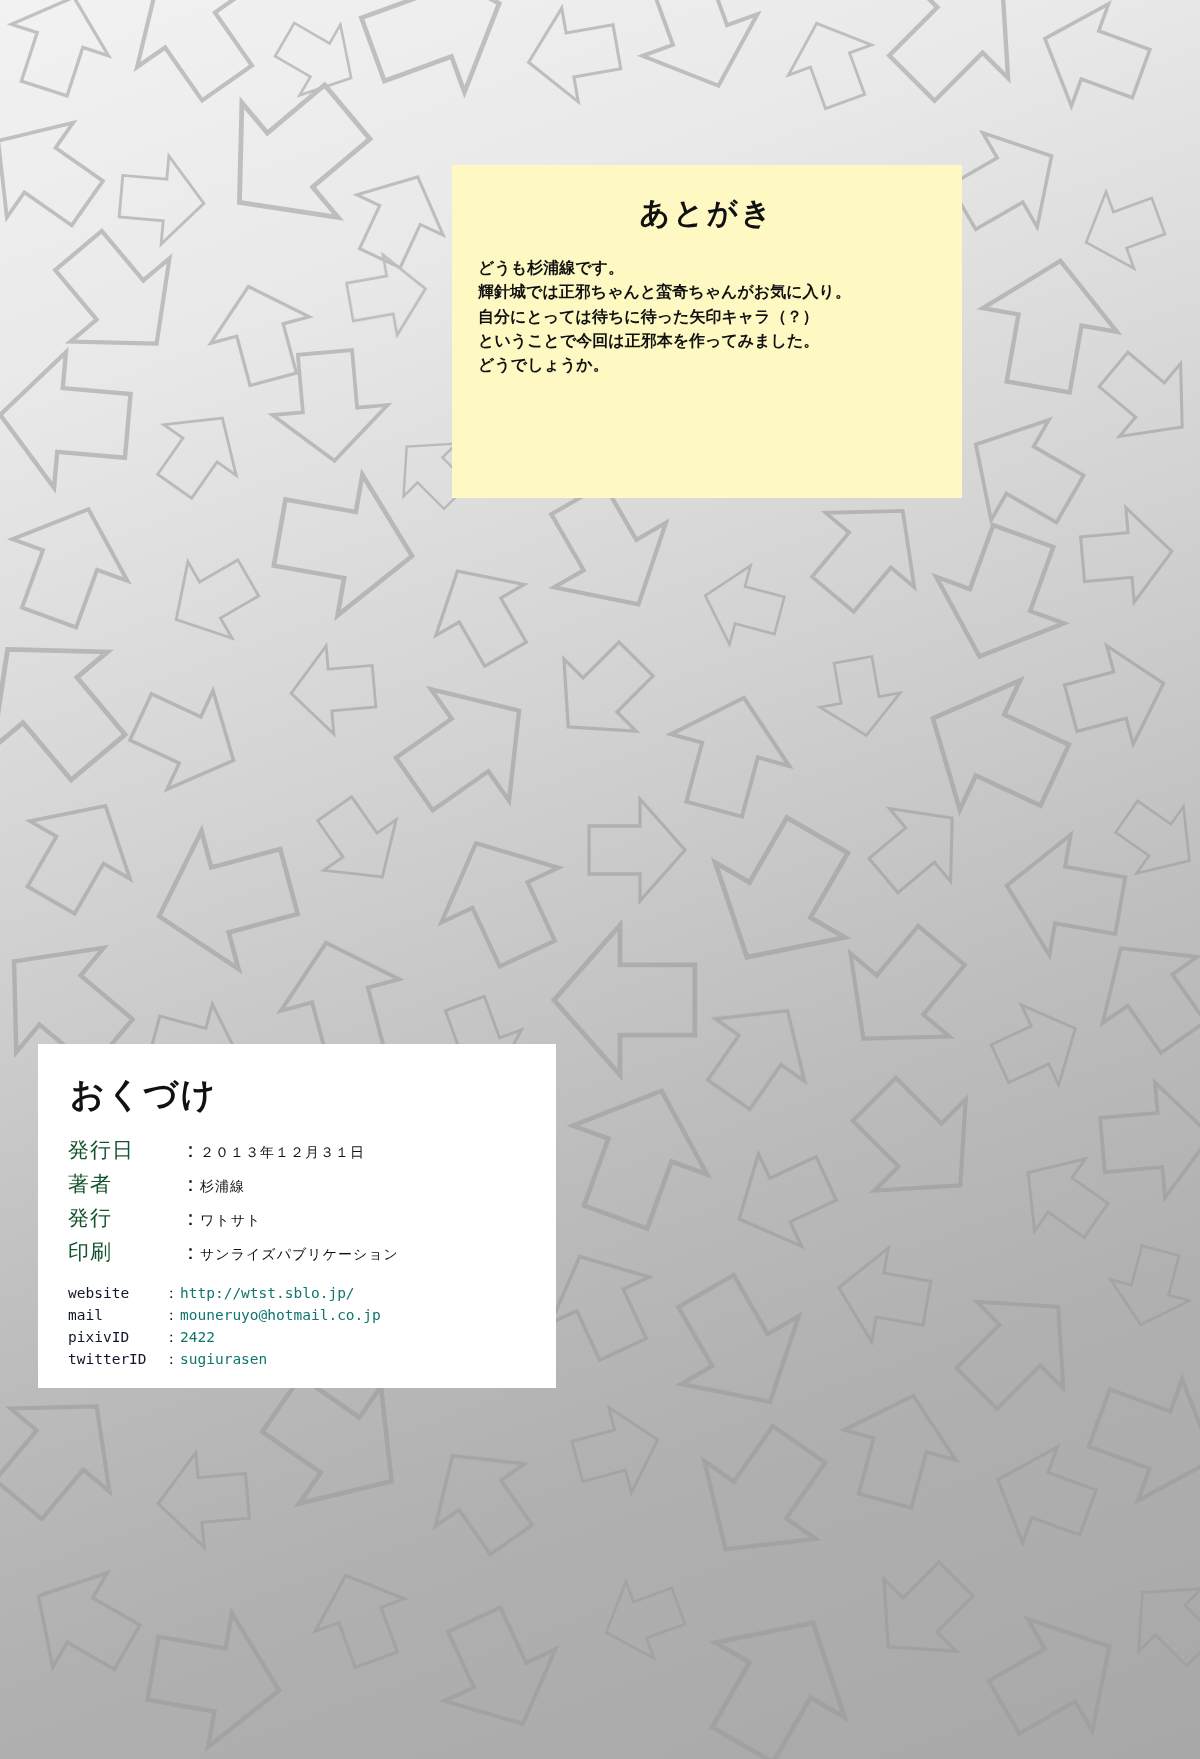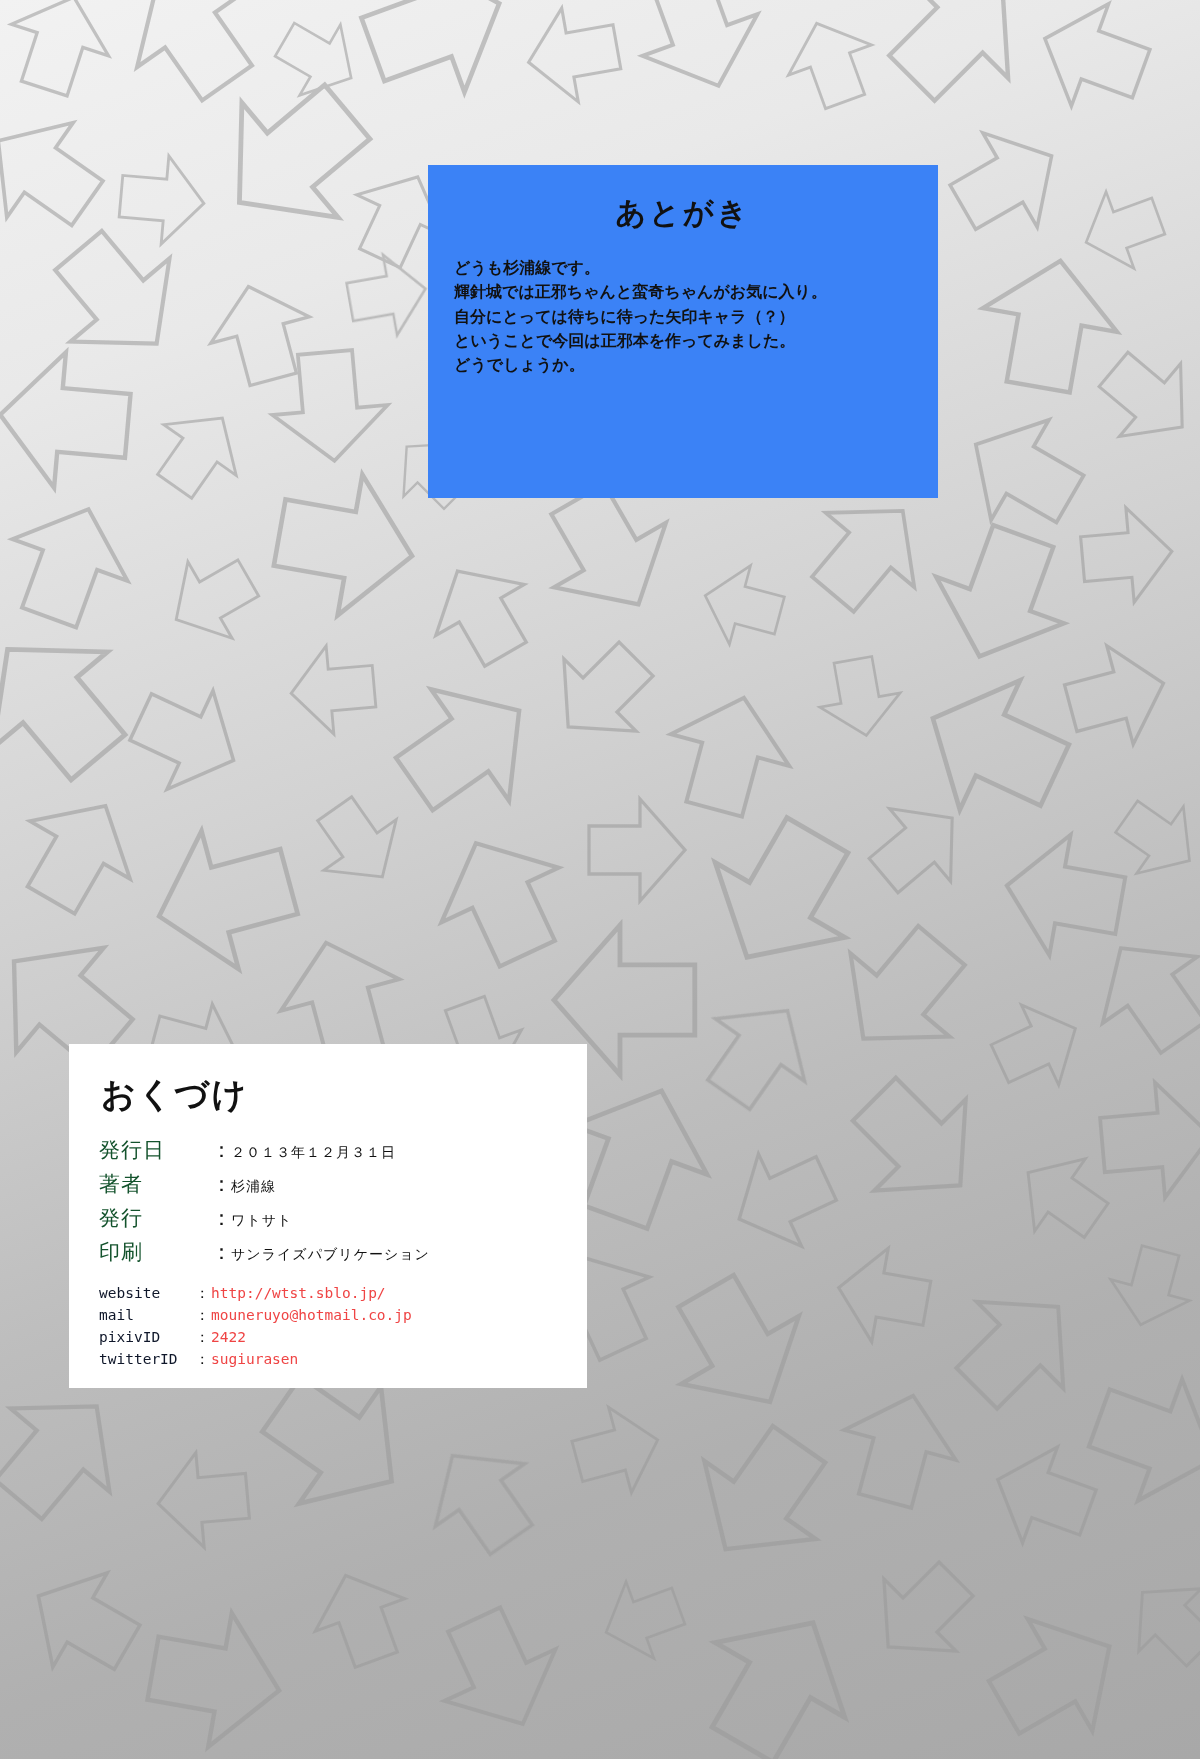--- a/index.html
+++ b/index.html
@@ -34,25 +34,25 @@
     position: absolute;
     left: 0; top: 0;
     width: 1200px;
     height: 1759px;
     display: block;
   }
 
   
   #afterword-card {
     position: absolute;
-    left: 428px;
+    left: 452px;
     top: 165px;
     width: 510px;
     height: 333px;
-    background: #3b82f6;
+    background: #fef9c3;
     box-sizing: border-box;
     padding: 22px 26px 0 26px;
   }
   #afterword-title {
     text-align: center;
     font-size: 30px;
     font-weight: bold;
     letter-spacing: 3px;
     color: #111;
     margin: 6px 0 22px 0;
@@ -74,21 +74,20 @@
   
   #colophon-card {
     position: absolute;
     left: 38px;
     top: 1044px;
     width: 518px;
     height: 344px;
     background: #ffffff;
     box-sizing: border-box;
     padding: 24px 30px 0 30px;
-    margin-left: 31px;
   }
   #colophon-title {
     font-size: 34px;
     font-weight: bold;
     letter-spacing: 2px;
     color: #111;
     margin: 4px 0 18px 2px;
     font-family: "DejaVu Sans", "Liberation Sans", sans-serif;
   }
   .colophon-row {
@@ -131,21 +130,21 @@
     color: #0f172a;
     white-space: pre;
   }
   .contact-row .csep {
     width: 16px;
     font-size: 14.5px;
     color: #111;
   }
   .contact-row .cv {
     font-size: 14.5px;
-    color: #ef4444;
+    color: #0f766e;
     white-space: pre;
   }
 </style>
 </head>
 <body>
 
 <div id="page">
 
   <div id="bg-art">
     <svg viewBox="0 0 1200 1759" preserveAspectRatio="none" aria-hidden="true">

